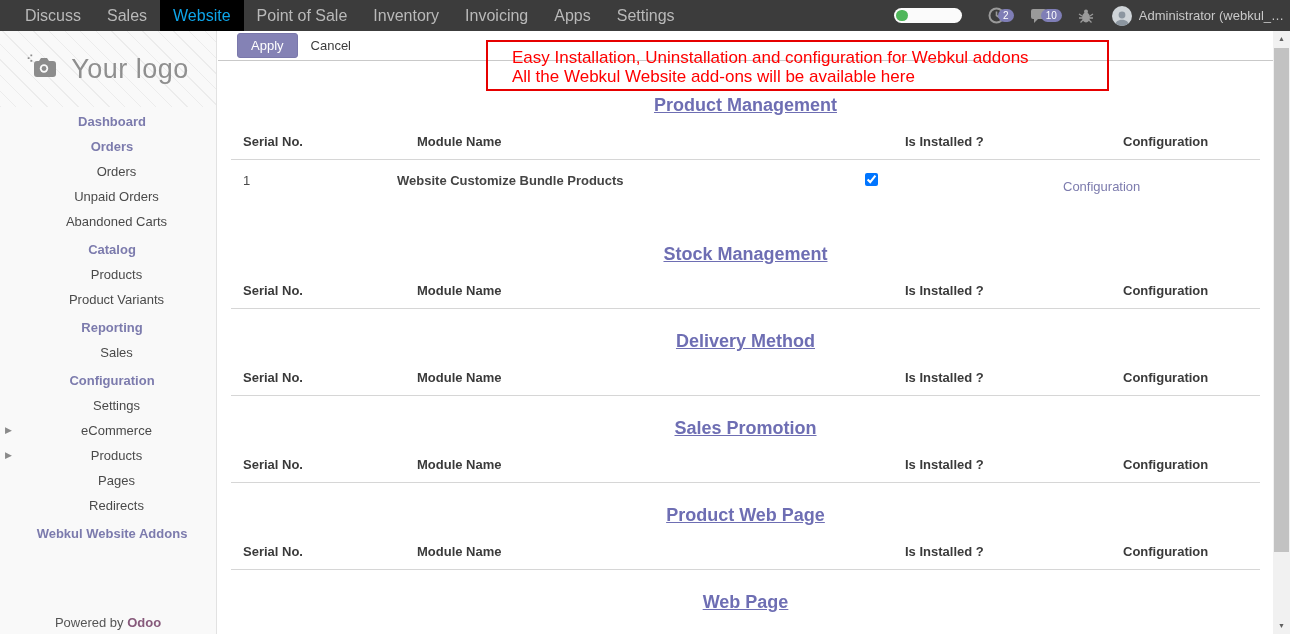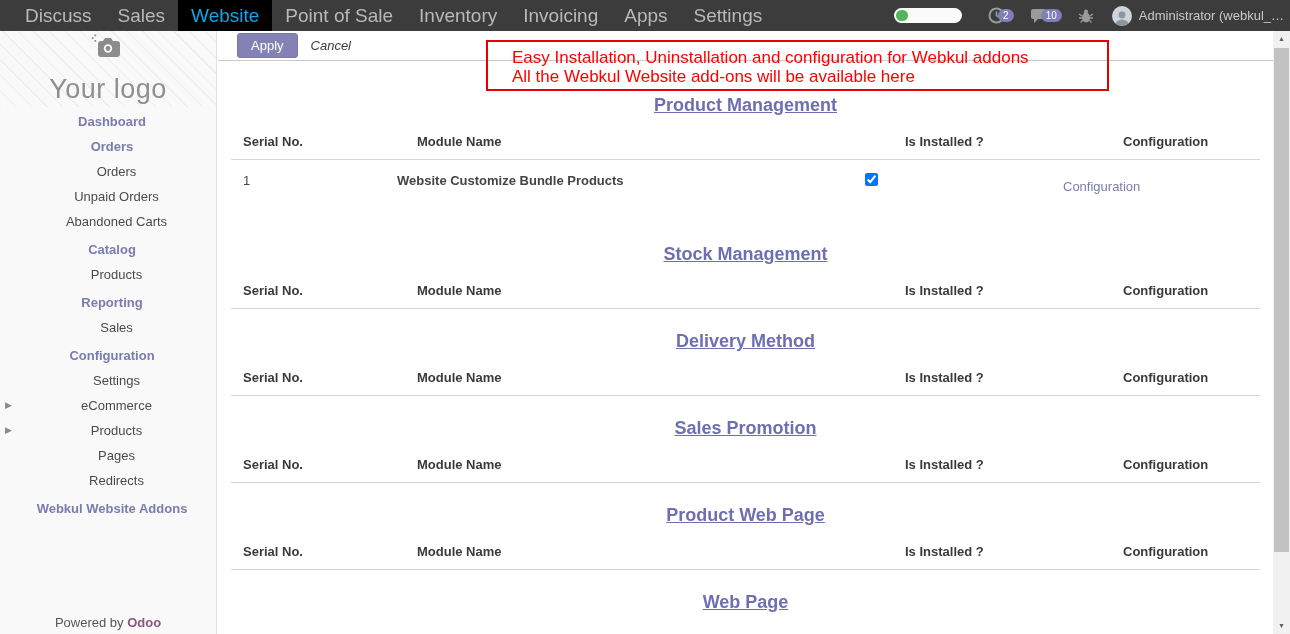--- a/index.html
+++ b/index.html
@@ -1,50 +1,50 @@
 <!DOCTYPE html>
 <html><head>
 <meta charset="utf-8">
 <style>
   * { margin:0; padding:0; box-sizing:border-box; }
   html,body { width:1290px; height:634px; overflow:hidden; font-family:"Liberation Sans", sans-serif; background:#fff; }
 
   
   .topbar { position:absolute; left:0; top:0; width:1290px; height:31px; background:#3c3c3c; display:flex; align-items:center; z-index:20; }
   .topbar .menus { display:flex; align-items:stretch; height:31px; margin-left:12px; }
-  .menu-item { color:#b9b9b9; font-size:19px; line-height:31px; padding:0 13px; cursor:pointer; white-space:nowrap; }
+  .menu-item { color:#b9b9b9; font-size:16px; line-height:31px; padding:0 13px; cursor:pointer; white-space:nowrap; }
   .menu-item.active { background:#000; color:#0ea5e9; }
   .topbar .systray { margin-left:auto; display:flex; align-items:center; margin-right:6px; }
   .progress-pill { width:68px; height:15px; background:#fbfbfb; border-radius:8px; position:relative; margin-right:26px; }
   .progress-fill { position:absolute; left:2px; top:2px; width:12px; height:11px; border-radius:6px; background:#4fb65a; }
   .tray-icon { position:relative; display:flex; align-items:center; margin-right:16px; cursor:pointer; }
   .tray-badge { background:#7f7eb6; color:#fff; font-size:10px; line-height:13px; padding:0 5px; border-radius:8px; margin-left:-7px; position:relative; z-index:2; }
   .bug-wrap { margin-right:18px; }
   .avatar { width:20px; height:20px; border-radius:50%; background:#cfd4d8; overflow:hidden; display:flex; align-items:flex-end; justify-content:center; margin-right:7px; }
   .user-name { color:#c9c9c9; font-size:13px; white-space:nowrap; overflow:hidden; max-width:170px; }
 
   
   .sidebar { position:absolute; left:0; top:31px; width:217px; bottom:0; background:#f9f9f9; border-right:1px solid #e2e2e2; z-index:5; }
   .logo-area { height:76px; display:flex; align-items:center; justify-content:center; gap:10px; cursor:pointer;
-    background:repeating-linear-gradient(45deg, #ececec 0px, #ececec 1px, rgba(0,0,0,0) 1px, rgba(0,0,0,0) 11px);flex-direction:column; }
+    background:repeating-linear-gradient(45deg, #ececec 0px, #ececec 1px, rgba(0,0,0,0) 1px, rgba(0,0,0,0) 11px); }
   .logo-text { font-size:27px; color:#8f8f8f; letter-spacing:0.5px; }
   .side-nav { list-style:none; margin-top:2px; }
   .side-nav li { position:relative; height:25px; line-height:25px; font-size:13px; cursor:pointer; white-space:nowrap;text-align:center; }
   .nav-heading { padding-left:8px; color:#7c7bad; font-weight:bold; margin-top:3px; }
   .nav-heading.no-gap { margin-top:0; }
   .nav-item { padding-left:17px; color:#4a4a4a; }
   .caret { position:absolute; left:5px; top:0; color:#8a8a8a; font-size:9px; line-height:25px; }
   .powered { position:absolute; bottom:4px; width:100%; text-align:center; font-size:13px; color:#555; }
   .powered .brand { color:#875a7b; font-weight:bold; cursor:pointer; }
 
   
   .main { position:absolute; left:218px; top:31px; right:17px; bottom:0; background:#fff; overflow:hidden; }
   .control-panel { height:30px; display:flex; align-items:center; border-bottom:1px solid #c9c9c9; background:#fff; }
   .btn-apply { margin-left:19px; background:#8482b5; color:#fff; border:1px solid #7a78ab; border-radius:3px; font-size:13px; padding:4px 13px; cursor:pointer; font-family:inherit; }
-  .btn-cancel { margin-left:13px; background:transparent; border:none; color:#3c3c3c; font-size:13px; cursor:pointer; font-family:inherit;font-style:italic; }
+  .btn-cancel { margin-left:13px; background:transparent; border:none; color:#3c3c3c; font-size:13px; cursor:pointer; font-family:inherit; }
 
   .annotation-box { position:absolute; left:268px; top:9px; width:623px; height:51px; border:2px solid #e60000; z-index:6; padding:6px 0 0 24px; }
   .annotation-box div { color:#ff0000; font-size:17px; line-height:19px; white-space:nowrap; }
 
   .sections-wrap { padding-top:17px; }
   .section-title { display:block; text-align:center; margin-top:22px; font-size:18px; font-weight:bold; color:#6e6eb3; text-decoration:underline; }
   .sections-wrap .section:first-child .section-title { margin-top:17px; }
   .tgrid { margin:0 13px; padding-left:12px; display:grid; grid-template-columns:154px 468px 198px 1fr; align-items:start; }
   .tgrid.thead { margin-top:18px; padding-bottom:10px; border-bottom:1px solid #d6d6d6;gap:20px; }
   .th { font-size:13px; font-weight:bold; color:#3a3a3a; }
@@ -130,20 +130,21 @@
     <span class="logo-text">Your logo</span>
   </div>
   <ul class="side-nav">
     <li class="nav-heading no-gap">Dashboard</li>
     <li class="nav-heading no-gap">Orders</li>
     <li class="nav-item">Orders</li>
     <li class="nav-item">Unpaid Orders</li>
     <li class="nav-item">Abandoned Carts</li>
     <li class="nav-heading">Catalog</li>
     <li class="nav-item">Products</li>
+    <li class="nav-item">Product Variants</li>
     <li class="nav-heading">Reporting</li>
     <li class="nav-item">Sales</li>
     <li class="nav-heading">Configuration</li>
     <li class="nav-item">Settings</li>
     <li class="nav-item"><span class="caret">▶</span><span>eCommerce</span></li>
     <li class="nav-item"><span class="caret">▶</span><span>Products</span></li>
     <li class="nav-item">Pages</li>
     <li class="nav-item">Redirects</li>
     <li class="nav-heading">Webkul Website Addons</li>
   </ul>

